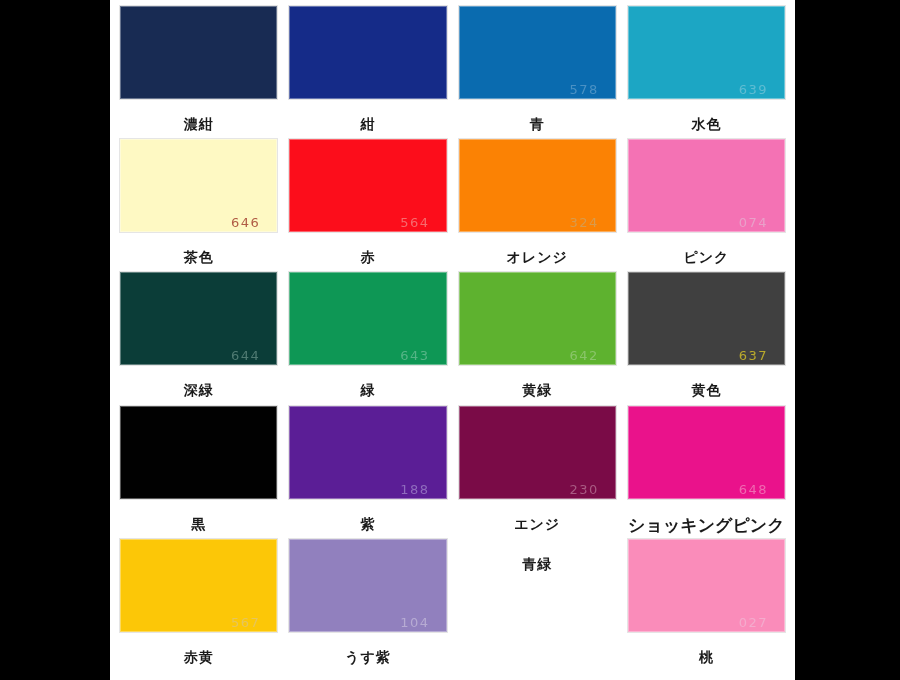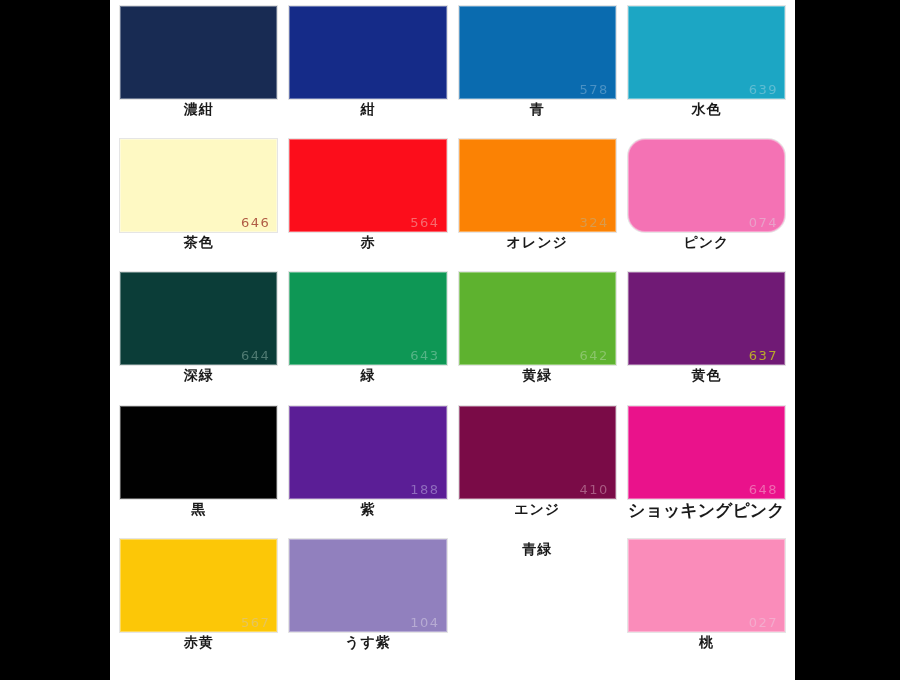--- a/index.html
+++ b/index.html
@@ -48,39 +48,39 @@
     width: 100%;
     height: 93px;
     box-sizing: border-box;
     border: 1px solid rgba(255,255,255,0.35);
     outline: 1px solid rgba(0,0,0,0.10);
     overflow: hidden;
   }
 
   .swatch-code {
     position: absolute;
-    right: 6px;
+    right: 16px;
     bottom: 2px;
     font-size: 13px;
     letter-spacing: 1.5px;
     font-family: "DejaVu Sans", "Liberation Sans", sans-serif;
     line-height: 1;
     white-space: nowrap;
   }
 
   .swatch-label {
-    margin-top: 4px;
+    margin-top: 18px;
     font-size: 14px;
     color: #1a1a1a;
     font-weight: 700;
     letter-spacing: 1px;
     text-align: center;
     line-height: 1.1;
     white-space: nowrap;
-    font-family: Liberation Mono, monospace;
+    font-family: Liberation Serif, serif;
   }
 
   .swatch-label.compact {
     letter-spacing: 0px;
     font-size: 17px;
   }
 </style>
 </head>
 <body>
 
@@ -122,21 +122,21 @@
         </div>
         <div class="swatch-label">赤</div>
       </div>
       <div class="swatch-cell">
         <div class="swatch-chip" style="background: rgb(251, 130, 4);">
           <span class="swatch-code" style="color: rgb(217, 155, 76);">324</span>
         </div>
         <div class="swatch-label">オレンジ</div>
       </div>
       <div class="swatch-cell">
-        <div class="swatch-chip" style="background: rgb(244, 114, 180); border-radius: 17px;">
+        <div class="swatch-chip" style="background: rgb(244, 114, 180);">
           <span class="swatch-code" style="color: rgb(233, 160, 201);">074</span>
         </div>
         <div class="swatch-label">ピンク</div>
       </div>
       <div class="swatch-cell">
         <div class="swatch-chip" style="background: rgb(11, 61, 56);">
           <span class="swatch-code" style="color: rgb(79, 122, 114);">644</span>
         </div>
         <div class="swatch-label">深緑</div>
       </div>
@@ -146,40 +146,40 @@
         </div>
         <div class="swatch-label">緑</div>
       </div>
       <div class="swatch-cell">
         <div class="swatch-chip" style="background: rgb(94, 178, 47);">
           <span class="swatch-code" style="color: rgb(138, 197, 106);">642</span>
         </div>
         <div class="swatch-label">黄緑</div>
       </div>
       <div class="swatch-cell">
-        <div class="swatch-chip" style="background: #701a75;">
+        <div class="swatch-chip" style="background: #404040;">
           <span class="swatch-code" style="color: rgb(185, 169, 44);">637</span>
         </div>
         <div class="swatch-label">黄色</div>
       </div>
       <div class="swatch-cell">
         <div class="swatch-chip" style="background: rgb(1, 1, 1);">
           <span class="swatch-code" style="color: rgb(58, 58, 58);"></span>
         </div>
         <div class="swatch-label">黒</div>
       </div>
       <div class="swatch-cell">
         <div class="swatch-chip" style="background: rgb(91, 30, 150);">
           <span class="swatch-code" style="color: rgb(143, 107, 189);">188</span>
         </div>
         <div class="swatch-label">紫</div>
       </div>
       <div class="swatch-cell">
         <div class="swatch-chip" style="background: rgb(122, 11, 71);">
-          <span class="swatch-code" style="color: rgb(168, 90, 130);">410</span>
+          <span class="swatch-code" style="color: rgb(168, 90, 130);">230</span>
         </div>
         <div class="swatch-label">エンジ</div>
       </div>
       <div class="swatch-cell">
         <div class="swatch-chip" style="background: rgb(234, 18, 139);">
           <span class="swatch-code" style="color: rgb(239, 105, 177); margin-left: 20px;">648</span>
         </div>
         <div class="swatch-label compact">ショッキングピンク</div>
       </div>
       <div class="swatch-cell">

